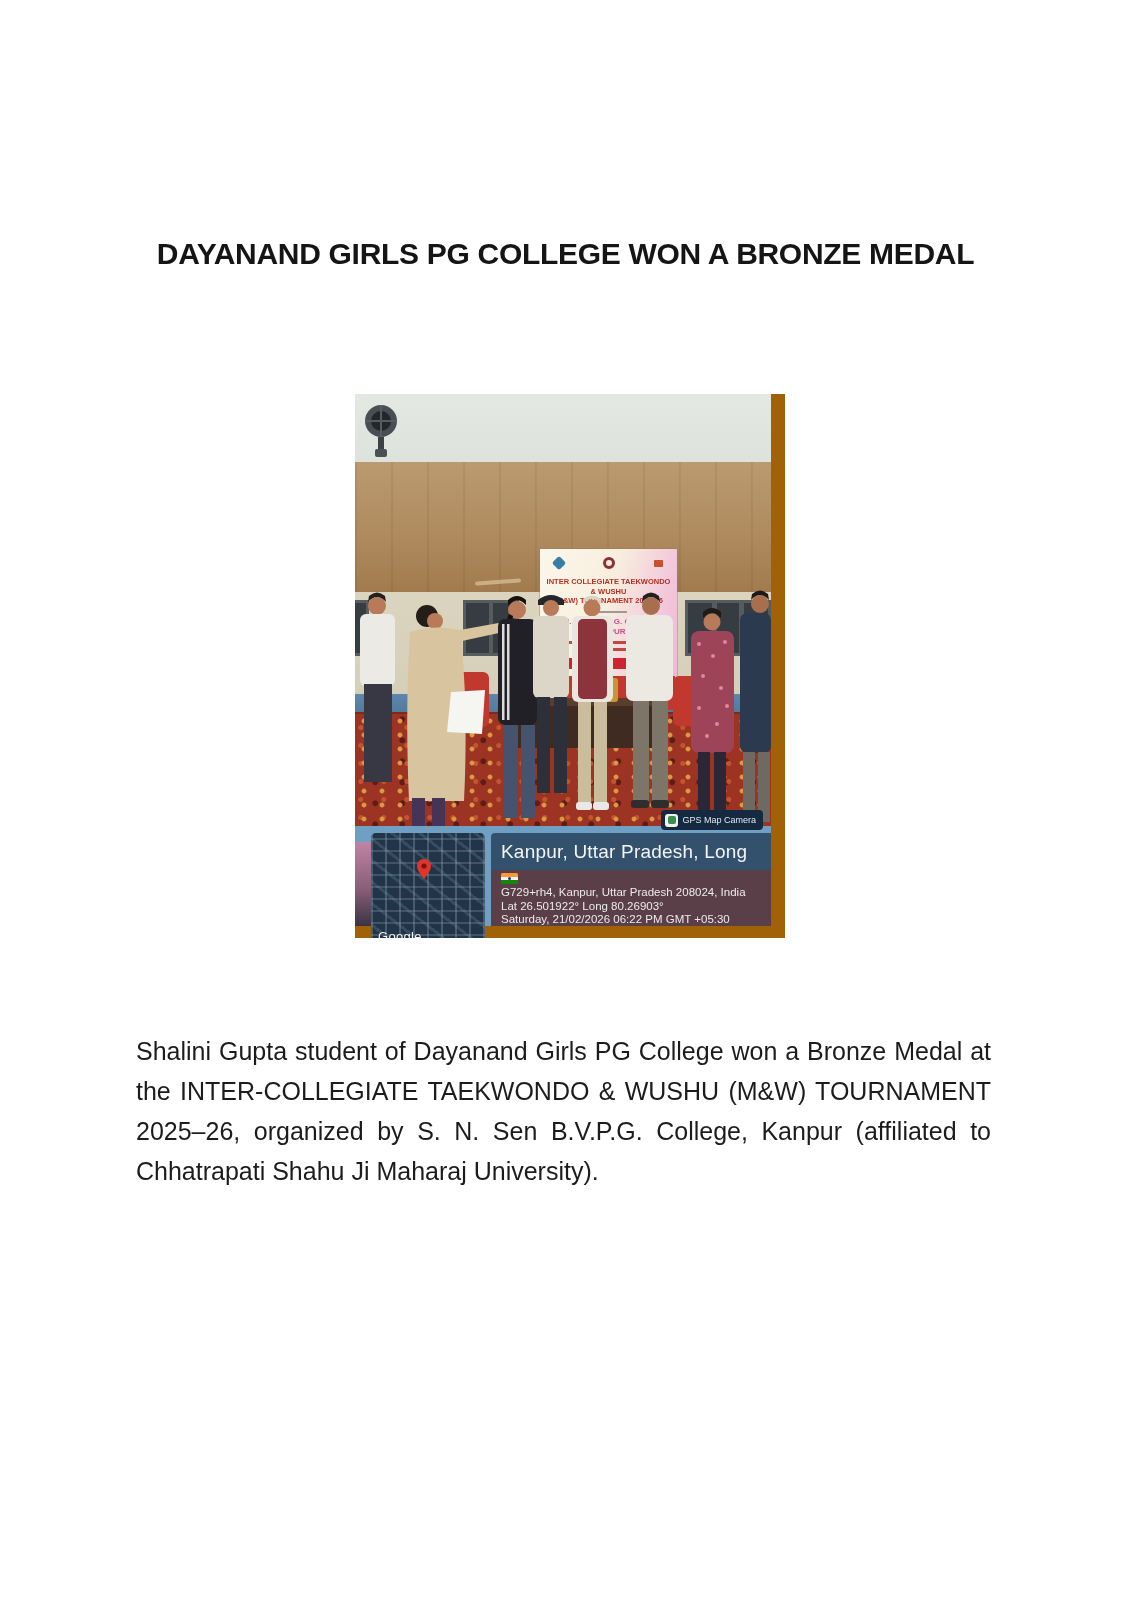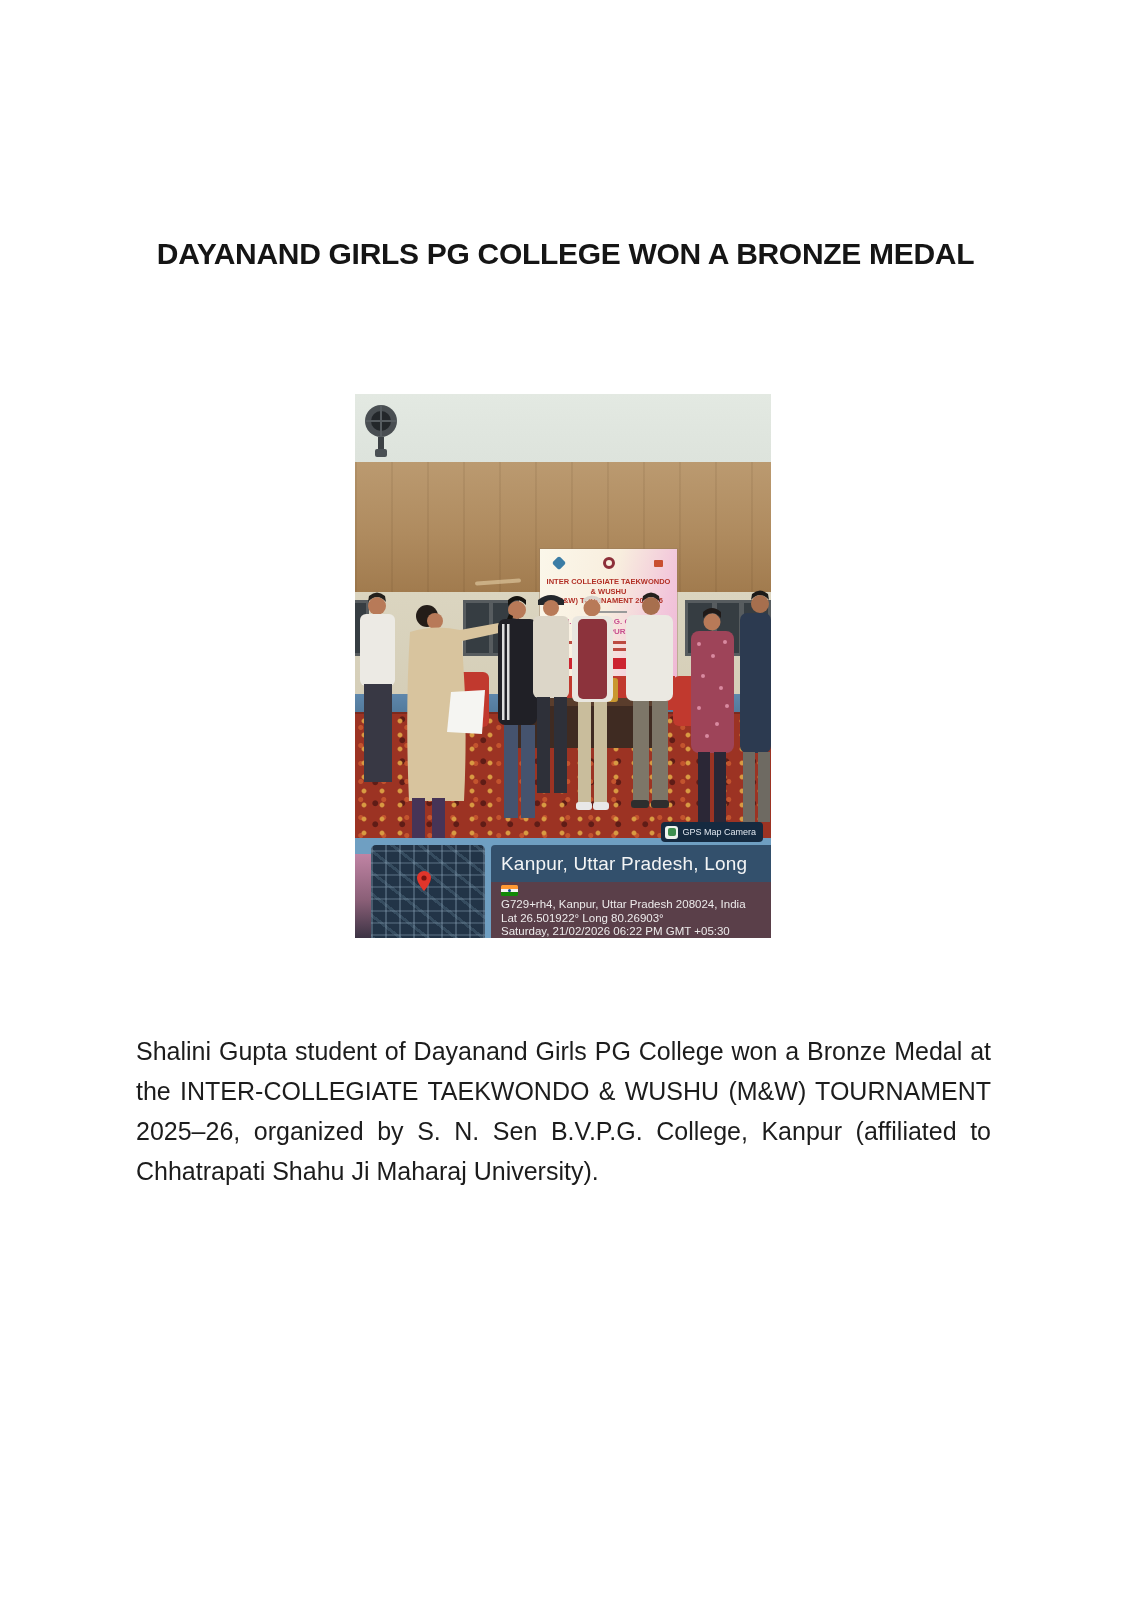--- a/index.html
+++ b/index.html
@@ -7,21 +7,21 @@
         font-family:"Liberation Sans", sans-serif;}
 
   
   .doc-title{position:absolute;left:0;top:237px;width:1131px;margin:0;text-align:center;
              font-size:30px;font-weight:bold;letter-spacing:-0.3px;color:#151515;}
   .doc-paragraph{position:absolute;left:136px;top:1031px;width:855px;margin:0;
                  font-size:25px;line-height:40px;color:#1c1c1c;text-align:justify;}
 
   
   .photo{position:absolute;left:355px;top:394px;width:416px;height:544px;margin:0;
-         overflow:hidden;background:#eab308;}
+         overflow:hidden;background:#a16207;padding-left:14px;}
   .scene{position:absolute;inset:0;filter:blur(0.5px);}
   .wall-top{position:absolute;left:0;top:0;width:416px;height:68px;
             background:linear-gradient(180deg,#e3e9e2,#dde3dc);}
   .fan{position:absolute;left:5px;top:5px;}
   .wood-panel{position:absolute;left:0;top:68px;width:416px;height:130px;
       background:
         repeating-linear-gradient(90deg, rgba(60,35,10,.08) 0 2px, rgba(255,255,255,0) 2px 36px),
         linear-gradient(180deg,#bb9a70 0%,#af8b5f 55%,#a17b4e 100%);}
   .wood-streak{position:absolute;background:rgba(235,215,175,.55);border-radius:2px;}
   .ws1{left:120px;top:118px;width:46px;height:4px;transform:rotate(-4deg);}
@@ -60,21 +60,21 @@
       background-color:#9c3323;
       background-image:
         radial-gradient(circle at 50% 50%, #d89a42 0 1.8px, rgba(0,0,0,0) 3px),
         radial-gradient(circle at 25% 75%, #c3542e 0 2px, rgba(0,0,0,0) 3px),
         radial-gradient(circle at 75% 25%, #5f1c16 0 2.4px, rgba(0,0,0,0) 3.4px);
       background-size:18px 14px,23px 18px,27px 21px;
       border-top:2px solid #7c2a1e;}
   .people{position:absolute;left:0;top:190px;}
 
   
-  .gps-overlay{position:absolute;left:0;bottom:0;width:416px;height:100px;background:#6f9fc2;}
+  .gps-overlay{position:absolute;left:0;bottom:12px;width:416px;height:100px;background:#6f9fc2;}
   .gps-blur-left{position:absolute;left:0;top:16px;width:16px;height:84px;
                  background:linear-gradient(180deg,#c084a4,#8a5f77 55%,#3c3344);}
   .gps-badge{position:absolute;right:8px;top:-16px;height:20px;padding:0 7px 0 4px;
              background:#152a40;border-radius:4px;display:flex;align-items:center;gap:4px;}
   .gps-badge-icon{width:13px;height:13px;background:#eef3ee;border-radius:3px;position:relative;}
   .gps-badge-icon::after{content:"";position:absolute;left:2.5px;top:2.5px;width:8px;height:8px;
              background:#3d8f4f;border-radius:2px;}
   .gps-badge-label{font-size:9px;color:#dfe6ee;white-space:nowrap;}
   .map-thumb{position:absolute;left:16px;top:7px;width:114px;height:115px;border-radius:5px;
       background-color:#223447;

